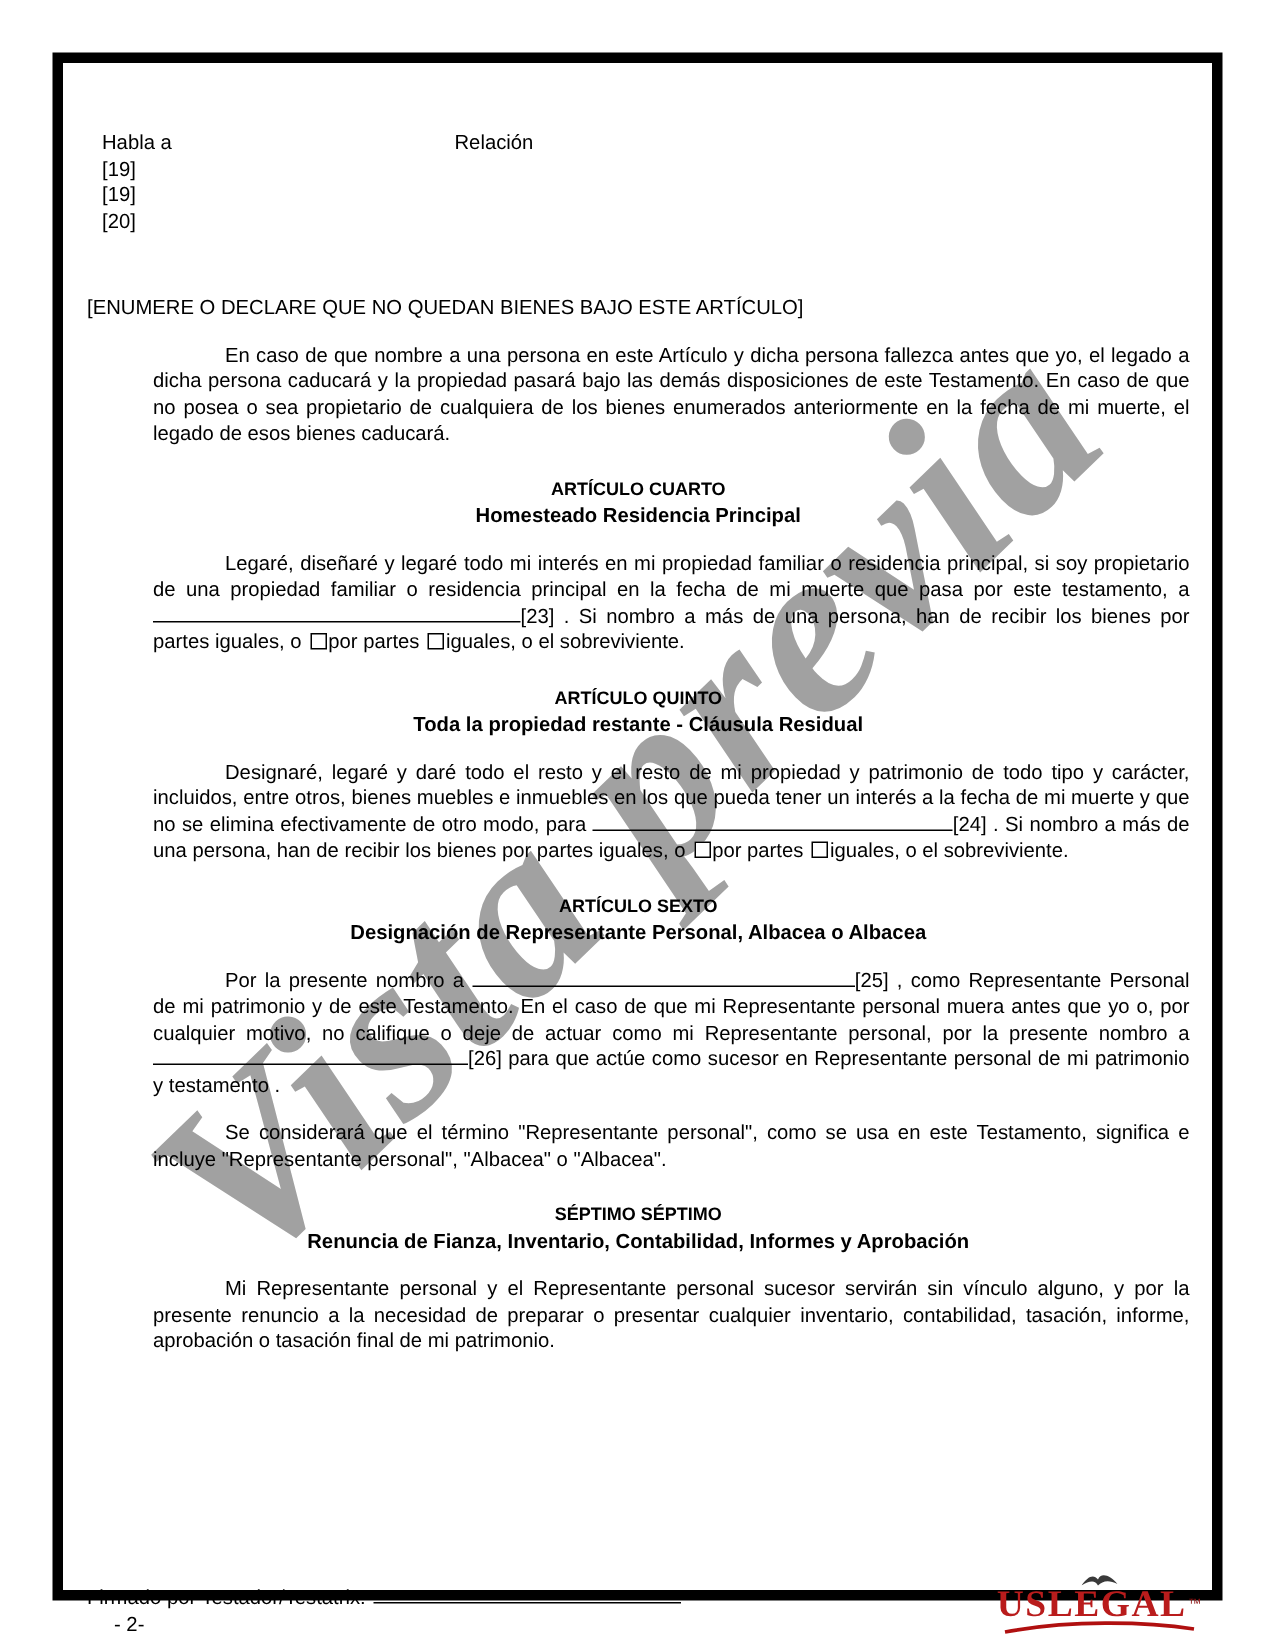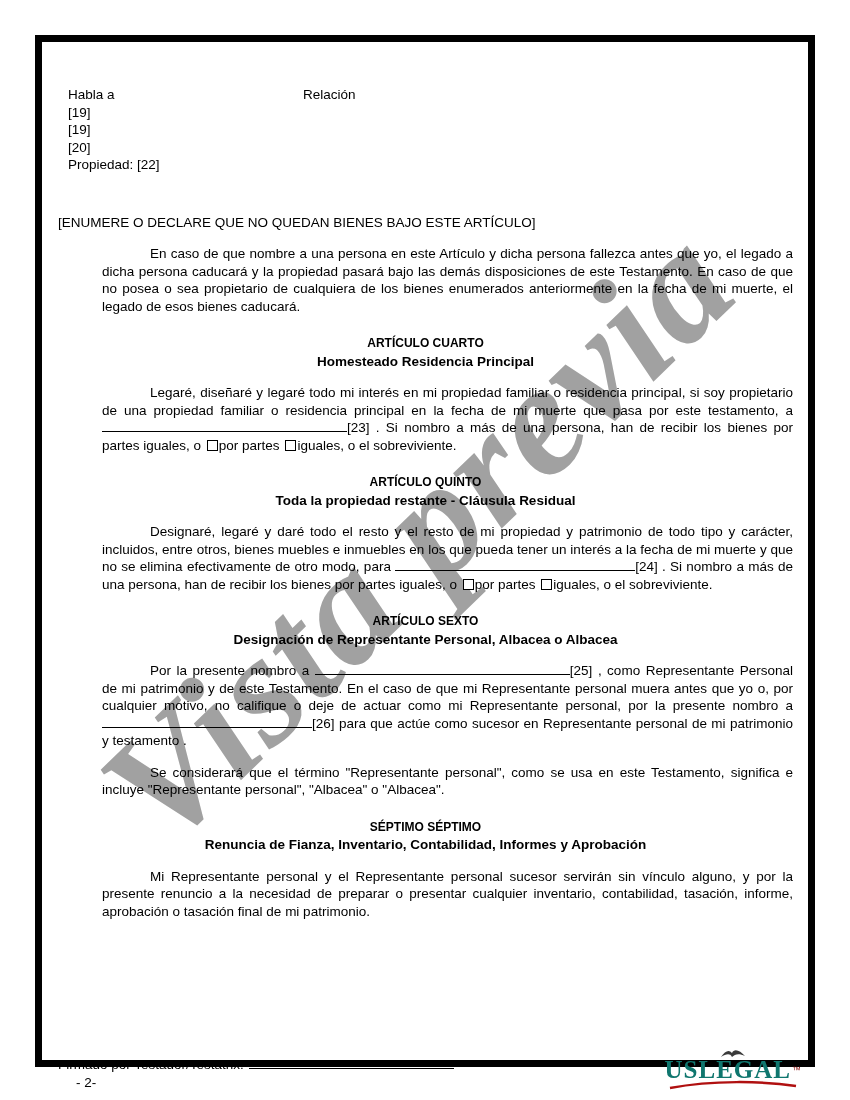--- a/index.html
+++ b/index.html
@@ -107,21 +107,21 @@
   .sign-line .blank { margin-left:5px; }
   .page-number { margin-top:3px; margin-left:18px; }
 
   .logo { position:relative; text-align:center; padding-right:4px; }
   .logo .eagle { display:block; margin:0 auto -2px auto; }
   .logo-text {
     font-family:"Liberation Serif", serif;
     font-weight:bold;
     font-size:25px;
     letter-spacing:1px;
-    color:#0f766e;
+    color:#b91c1c;
   }
   .tm { font-size:9px; vertical-align:super; color:#8a1010; margin-left:1px; }
   .logo .swoosh { display:block; margin:-4px auto 0 auto; }
 </style>
 </head>
 <body>
 
 <div class="page">
 
   <div class="watermark">Vista previa</div>
@@ -135,21 +135,20 @@
         <div>Habla a</div>
         <div>[19]</div>
         <div>[19]</div>
         <div>[20]</div>
       </div>
       <div class="col">
         <div>Relación</div>
       </div>
     </div>
 
-    <div class="prop-line">Propiedad: [22]</div>
 
     <div class="notice">[ENUMERE O DECLARE QUE NO QUEDAN BIENES BAJO ESTE ARTÍCULO]</div>
 
     <p class="para indent">En caso de que nombre a una persona en este Artículo y dicha persona fallezca antes que yo, el legado a dicha persona caducará y la propiedad pasará bajo las demás disposiciones de este Testamento. En caso de que no posea o sea propietario de cualquiera de los bienes enumerados anteriormente en la fecha de mi muerte, el legado de esos bienes caducará.</p>
 
     <div class="section-title">ARTÍCULO CUARTO</div>
     <div class="section-sub">Homesteado Residencia Principal</div>
     <p class="para indent">
       <span>Legaré, diseñaré y legaré todo mi interés en mi propiedad familiar o residencia principal, si soy propietario de una propiedad familiar o residencia principal en la fecha de mi muerte que pasa por este testamento, a</span>
       <span class="blank w245"></span><span>[23]</span>

